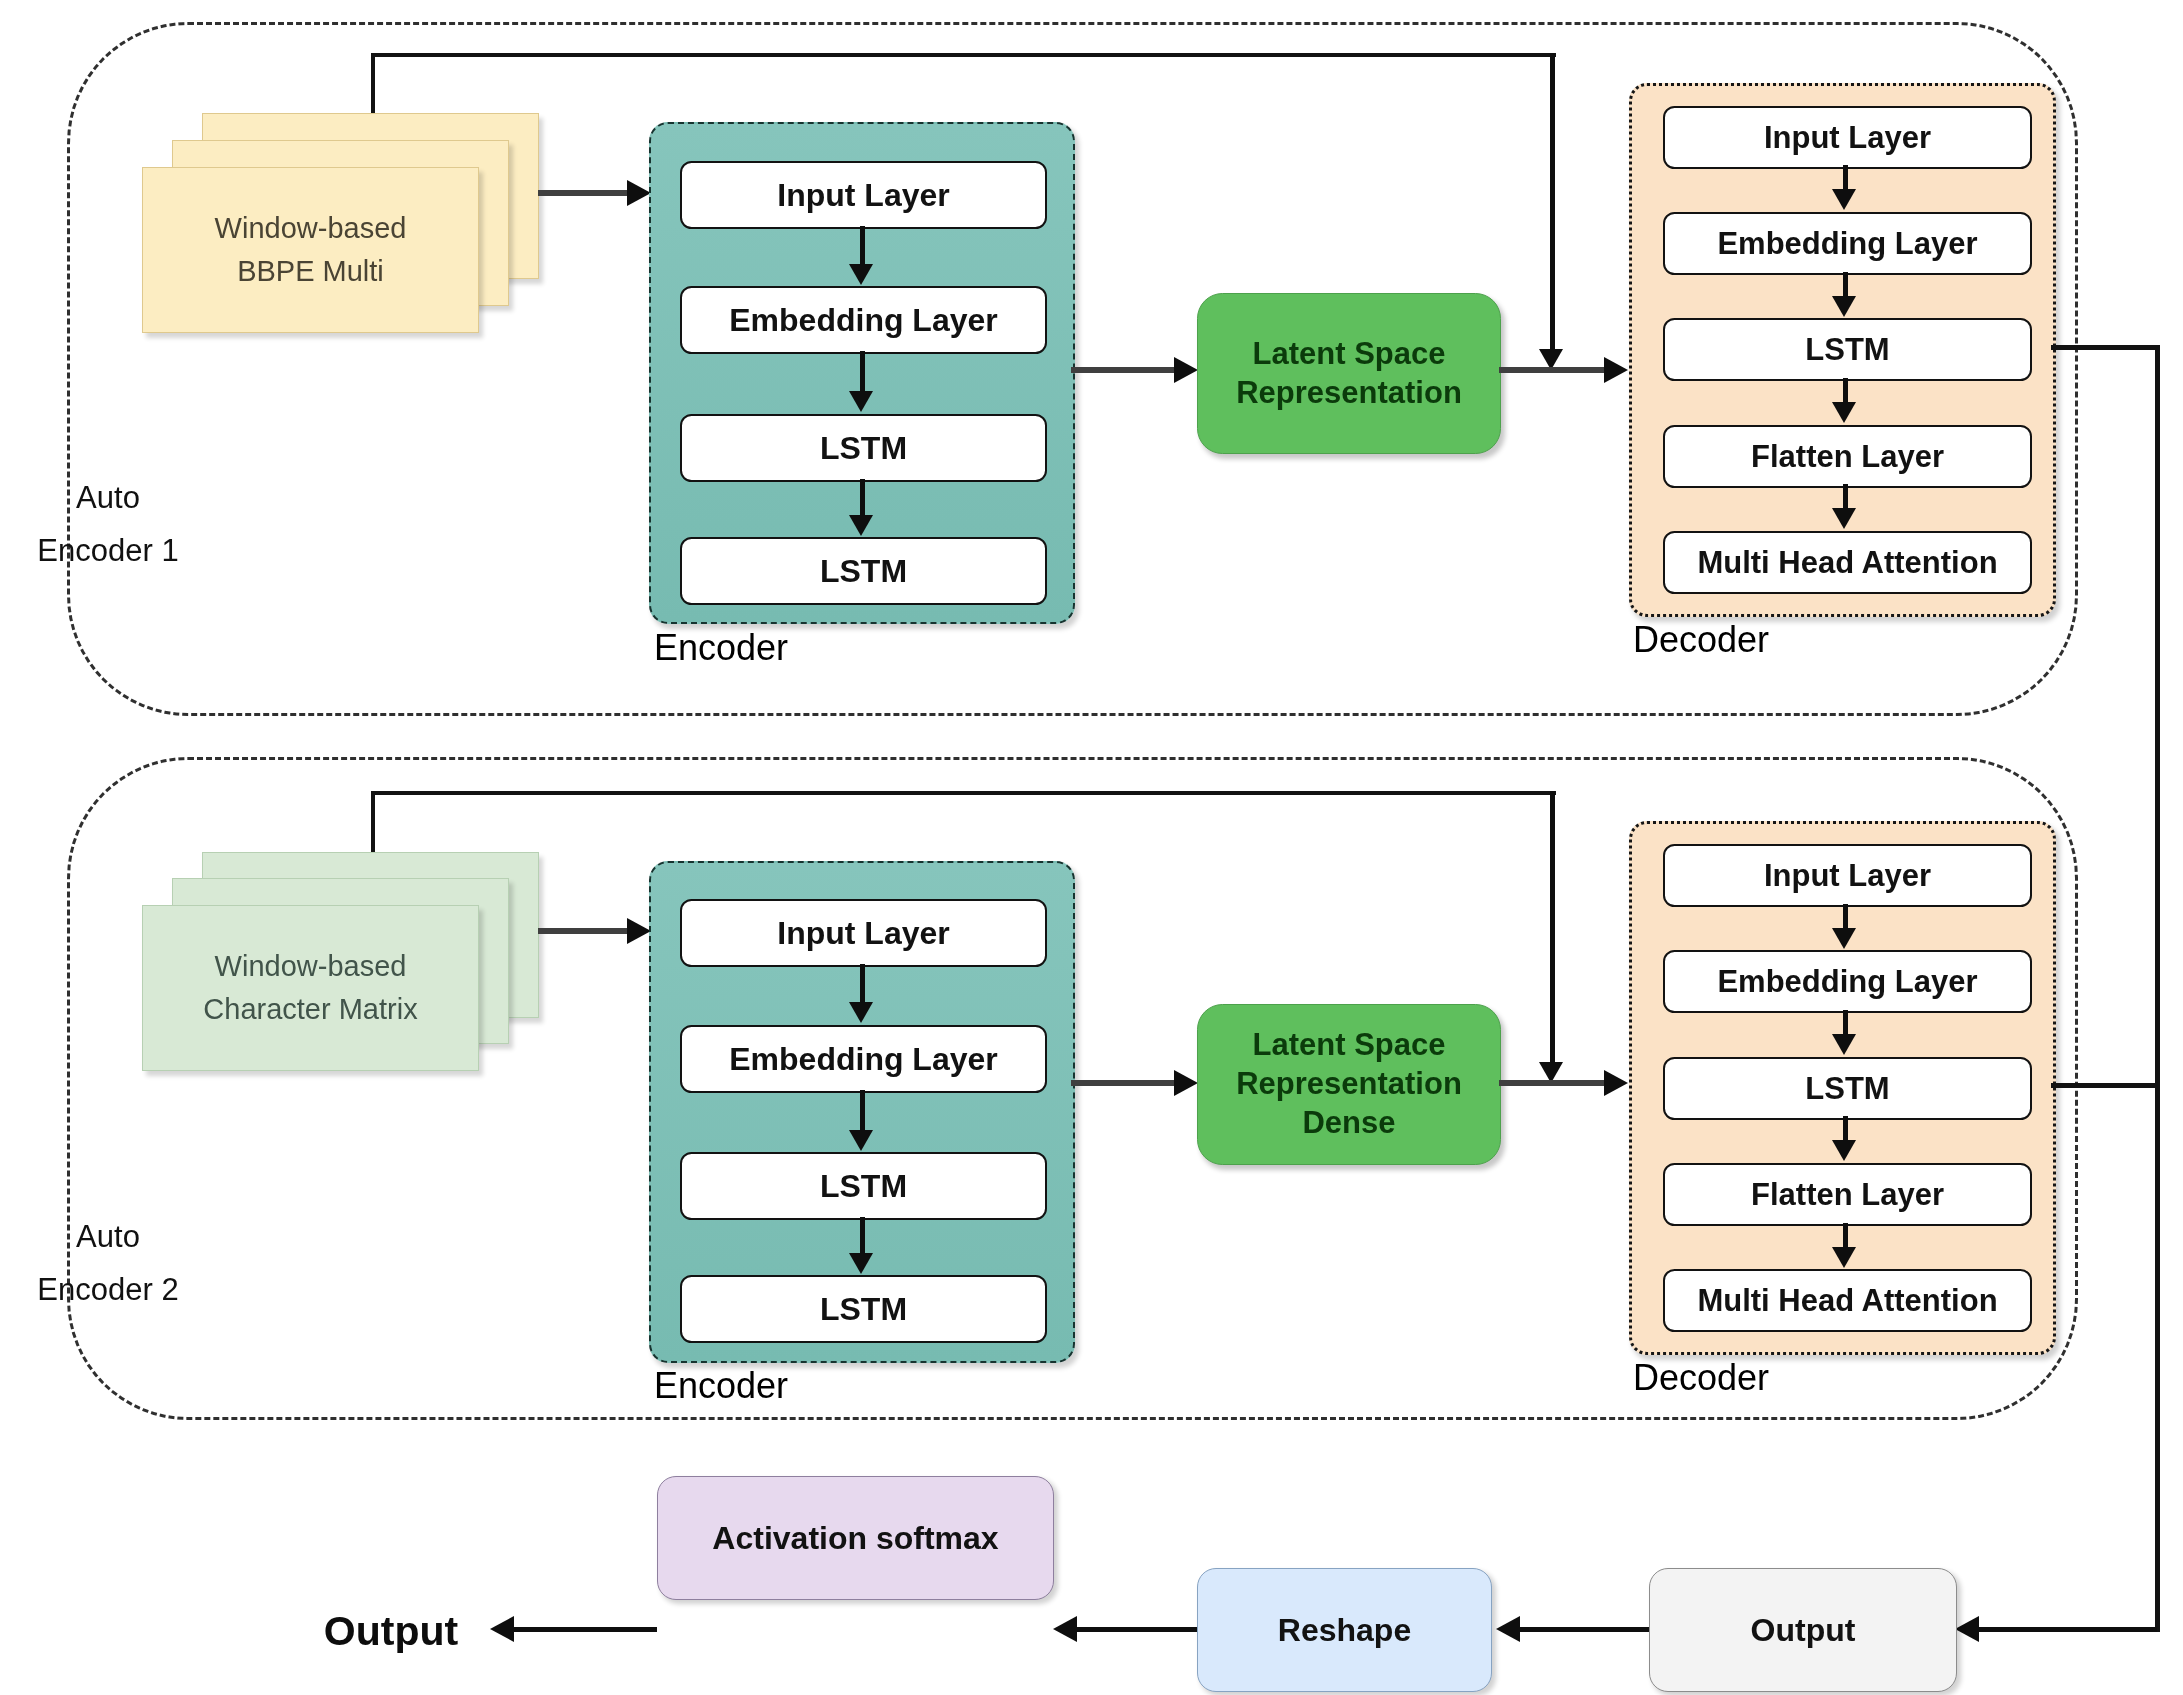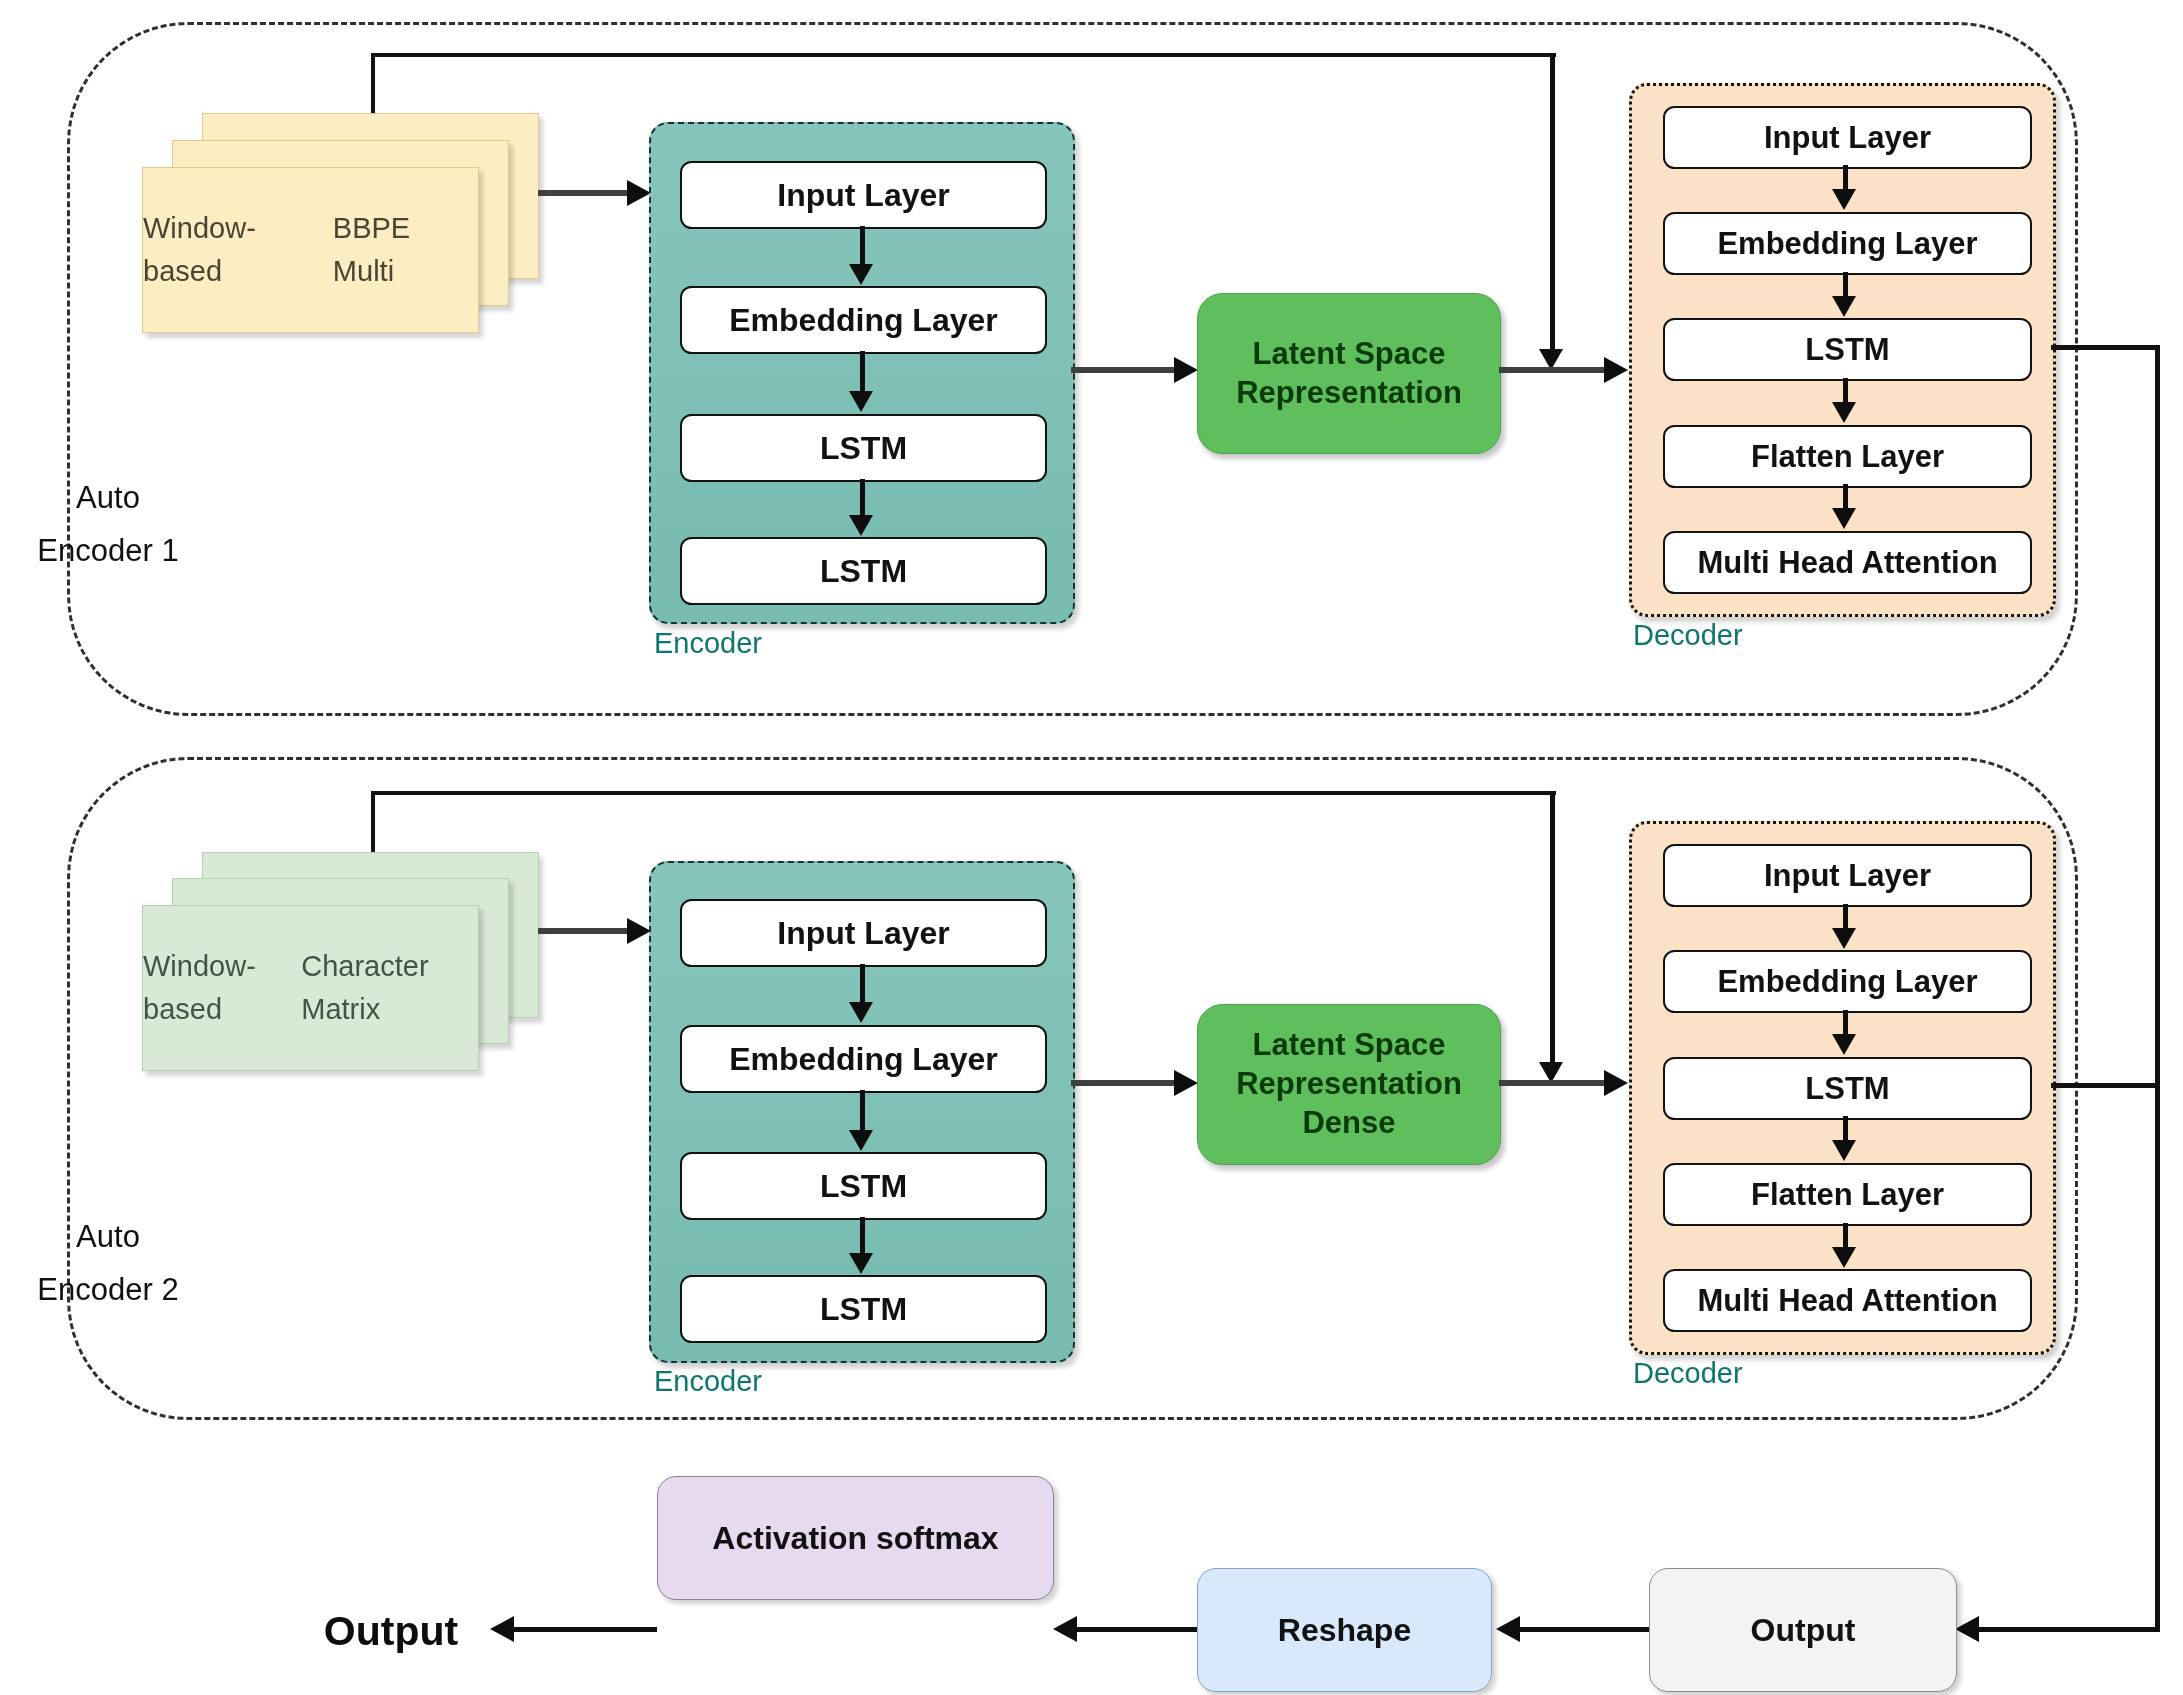--- a/index.html
+++ b/index.html
@@ -6,21 +6,21 @@
   body{
     width:2183px;height:1695px;position:relative;background:#ffffff;
     font-family:"Liberation Sans", sans-serif;overflow:hidden;
   }
   
   .ae-frame{position:absolute;border:3.2px dashed #2f2f2f;border-radius:121px;background:transparent;}
   
   .card{position:absolute;width:335px;height:164px;border:1.9px solid;box-shadow:3.8px 4.5px 4.5px rgba(0,0,0,0.16);}
   .card.yellow{background:#fcedc2;border-color:#dfc98e;}
   .card.green{background:#d8e9d5;border-color:#b7d0b3;}
-  .card .txt{width:100%;height:100%;display:flex;flex-direction:row;align-items:center;justify-content:center;
+  .card .txt{width:100%;height:100%;display:flex;flex-direction:column;align-items:center;justify-content:center;
     font-size:29px;line-height:1.5;}
   .card.yellow .txt{color:#4a4434;}
   .card.green .txt{color:#41544a;}
   
   .teal-frame{position:absolute;width:422px;height:498px;background:linear-gradient(180deg,#86c5bc,#77bbb1);
     border:2.5px dashed #16332f;border-radius:19px;box-shadow:3.8px 4.5px 5.1px rgba(0,0,0,0.18);}
   
   .peach-frame{position:absolute;width:421px;height:528px;background:#fbe2c6;
     border:3.2px dotted #161616;border-radius:18px;box-shadow:3.8px 4.5px 5.1px rgba(0,0,0,0.18);}
   
@@ -33,21 +33,21 @@
     color:#0b3b0b;font-weight:bold;font-size:31px;line-height:1.25;
     display:flex;flex-direction:column;align-items:center;justify-content:center;
     box-shadow:3.8px 4.5px 5.1px rgba(0,0,0,0.22);}
   
   .bbox{position:absolute;height:122px;border-radius:19px;display:flex;align-items:center;justify-content:center;
     font-size:32px;font-weight:bold;color:#121212;border:1.9px solid;box-shadow:3.2px 3.8px 5.1px rgba(0,0,0,0.18);}
   .bbox.purple{background:#e7d9ee;border-color:#8e7f9e;}
   .bbox.blue{background:#d9e9fc;border-color:#87a3c2;}
   .bbox.gray{background:#f3f3f3;border-color:#8c8c8c;}
   
-  .caption{position:absolute;font-size:29px;color:#0f766e;}
+  .caption{position:absolute;font-size:36px;color:#000000;}
   .name-label{position:absolute;width:178px;font-size:31px;font-weight:normal;color:#111;text-align:center;line-height:1.7;}
   .output-label{position:absolute;font-size:41px;font-weight:bold;color:#0d0d0d;text-align:center;}
   
   .hline,.vline{position:absolute;background:#121212;}
   
   .ar{position:absolute;}
   .ar .shaft{position:absolute;background:#0e0e0e;}
   .ar .head{position:absolute;width:0;height:0;}
   .ar-r .shaft{left:0;top:50%;margin-top:-3.2px;height:6.4px;width:calc(100% - 23px);background:#3f3f3f;}
   .ar-r .head{right:0;top:50%;margin-top:-13.4px;border-top:13.4px solid transparent;border-bottom:13.4px solid transparent;border-left:24px solid #0e0e0e;}

